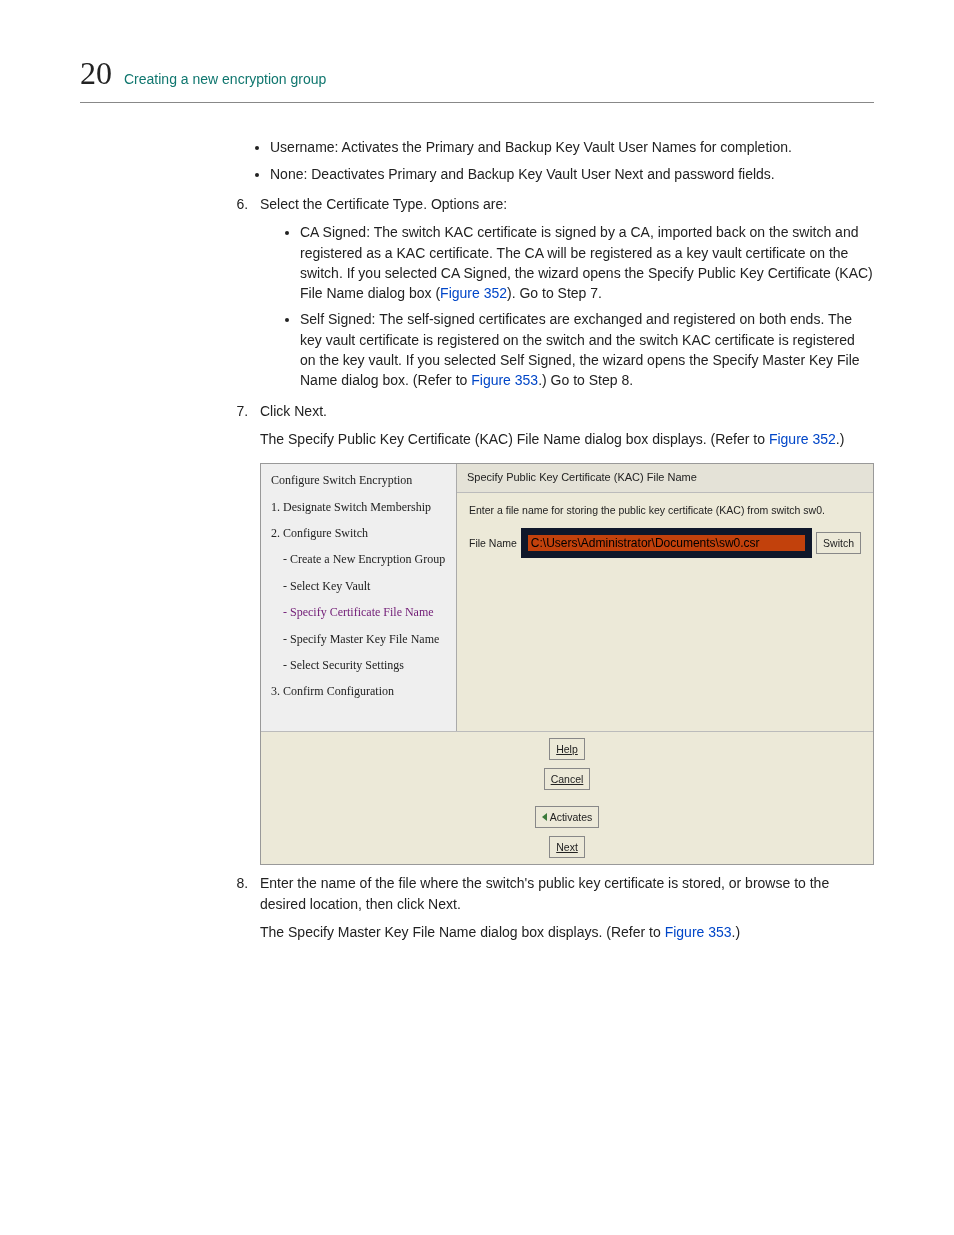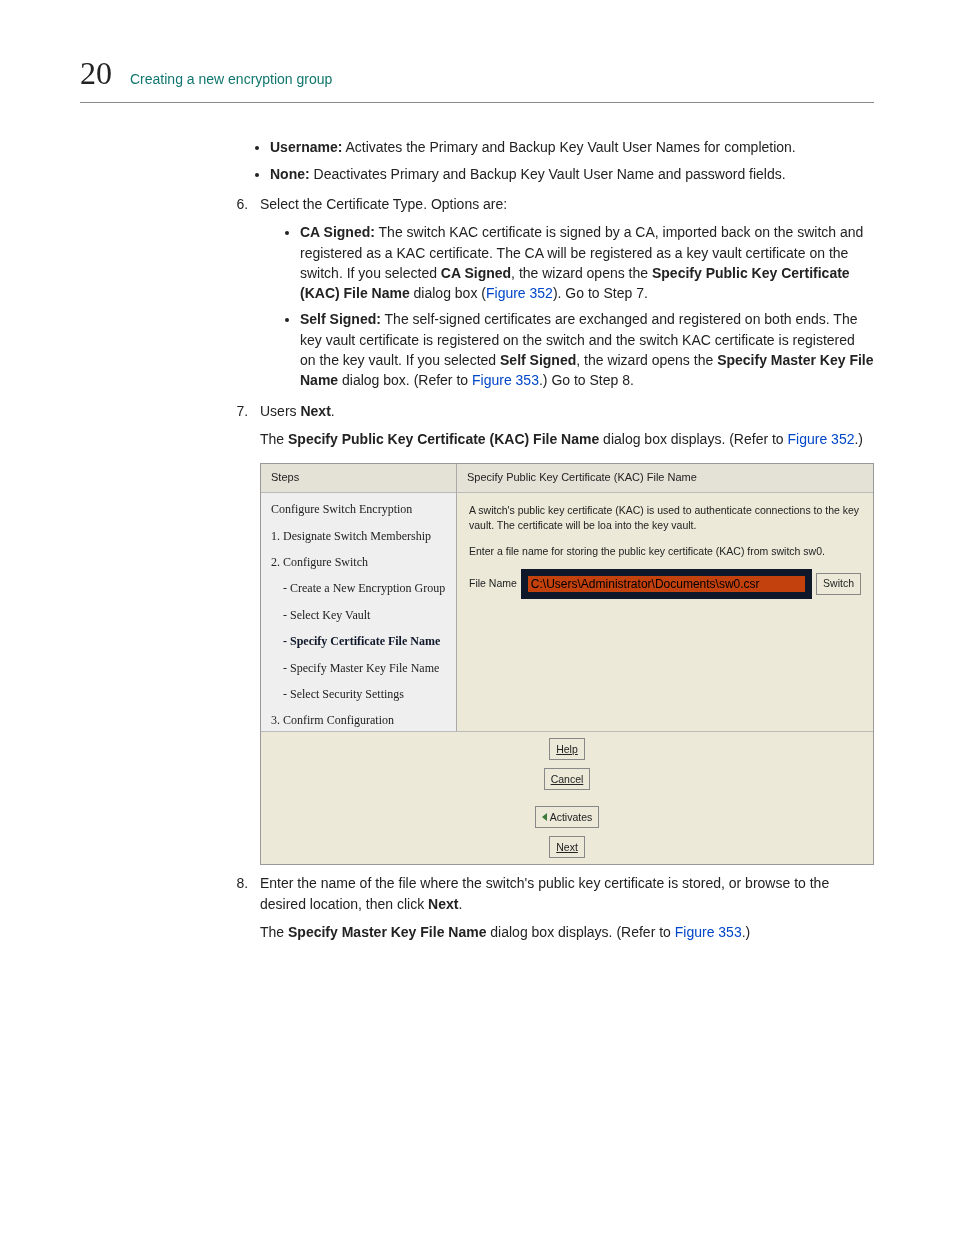--- a/index.html
+++ b/index.html
@@ -9,21 +9,21 @@
     background: #fff;
     margin: 0;
     padding: 50px 80px 50px 80px;
     width: 954px;
     box-sizing: border-box;
     line-height: 1.45;
   }
   .hdr {
     display: flex;
     align-items: baseline;
-    gap: 18px;
+    gap: 12px;
     border-bottom: 1px solid #888;
     padding-bottom: 6px;
     margin-bottom: 34px;
   }
   .hdr-num {
     font-size: 32px;
     font-weight: 400;
     font-family: Georgia, 'Times New Roman', serif;
   }
   .hdr-title {
@@ -45,21 +45,21 @@
     margin: 0;
     padding-left: 22px;
   }
   ol.steps > li {
     margin-bottom: 8px;
     padding-left: 8px;
   }
   .step-body {
     margin-top: 8px;
   }
-  b { font-weight: bold; }
+  b { font-weight: normal; }
   .link { color: #0046c8; }
   .figure {
     margin-top: 14px;
     margin-bottom: 8px;
   }
   .dialog {
     border: 1px solid #999;
     background: #ece9d8;
     display: flex;
     flex-direction: column;
@@ -92,21 +92,21 @@
     font-family: 'Times New Roman', serif;
     font-size: 12px;
     background: #efefef;
   }
   .steps-list div {
     margin-bottom: 9px;
     white-space: nowrap;
     overflow: hidden;
   }
   .sub { padding-left: 12px; }
-  .cur { color: #0f172a; font-weight: bold; }
+  .cur { color: #701a75; font-weight: normal; }
   .dialog-right {
     flex: 1;
     background: #ece9d8;
     display: flex;
     flex-direction: column;
     min-width: 0;
   }
   .right-hdr {
     padding: 6px 10px;
     border-bottom: 1px solid #bbb;
@@ -178,64 +178,62 @@
   <span class="hdr-title">Creating a new encryption group</span>
 </div>
 
 <div class="content">
 
   <ul class="bullets">
     <li>
       <b>Username:</b><span> Activates the Primary and Backup Key Vault User Names for completion.</span>
     </li>
     <li>
-      <b>None:</b><span> Deactivates Primary and Backup Key Vault User Name and password fields.</span>
+      <b>None:</b><span> Deactivates Primary and Backup Key Vault User Next and password fields.</span>
     </li>
   </ul>
 
   <ol class="steps" start="6">
     <li>
       <span>Select the Certificate Type. Options are:</span>
       <ul class="bullets" style="margin-top:8px;">
         <li>
           <b>CA Signed:</b><span> The switch KAC certificate is signed by a CA, imported back on the switch and registered as a KAC certificate. The CA will be registered as a key vault certificate on the switch. If you selected </span><b>CA Signed</b><span>, the wizard opens the </span><b>Specify Public Key Certificate (KAC) File Name</b><span> dialog box (</span><span class="link">Figure 352</span><span>). Go to Step 7.</span>
         </li>
         <li>
           <b>Self Signed:</b><span> The self-signed certificates are exchanged and registered on both ends. The key vault certificate is registered on the switch and the switch KAC certificate is registered on the key vault. If you selected </span><b>Self Signed</b><span>, the wizard opens the </span><b>Specify Master Key File Name</b><span> dialog box. (Refer to </span><span class="link">Figure 353</span><span>.) Go to Step 8.</span>
         </li>
       </ul>
     </li>
 
     <li>
-      <span>Users </span><b>Next</b><span>.</span>
+      <span>Click </span><b>Next</b><span>.</span>
       <div class="step-body">
         <span>The </span><b>Specify Public Key Certificate (KAC) File Name</b><span> dialog box displays. (Refer to </span><span class="link">Figure 352</span><span>.)</span>
       </div>
 
       <div class="figure">
         <div class="dialog">
           <div class="dialog-body">
             <div class="dialog-left">
-              <div class="steps-hdr">Steps</div>
               <div class="steps-list">
                 <div>Configure Switch Encryption</div>
                 <div>1. Designate Switch Membership</div>
                 <div>2. Configure Switch</div>
                 <div class="sub">- Create a New Encryption Group</div>
                 <div class="sub">- Select Key Vault</div>
                 <div class="sub cur">- Specify Certificate File Name</div>
                 <div class="sub">- Specify Master Key File Name</div>
                 <div class="sub">- Select Security Settings</div>
                 <div>3. Confirm Configuration</div>
               </div>
             </div>
             <div class="dialog-right">
               <div class="right-hdr">Specify Public Key Certificate (KAC) File Name</div>
               <div class="right-body">
-                <p>A switch's public key certificate (KAC) is used to authenticate connections to the key vault. The certificate will be loa into the key vault.</p>
                 <p>Enter a file name for storing the public key certificate (KAC) from switch sw0.</p>
                 <div class="file-row">
                   <span>File Name</span>
                   <input type="text" value="C:\Users\Administrator\Documents\sw0.csr" style="">
                   <span class="btn">Switch</span>
                 </div>
               </div>
             </div>
           </div>
           <div class="dialog-footer">

